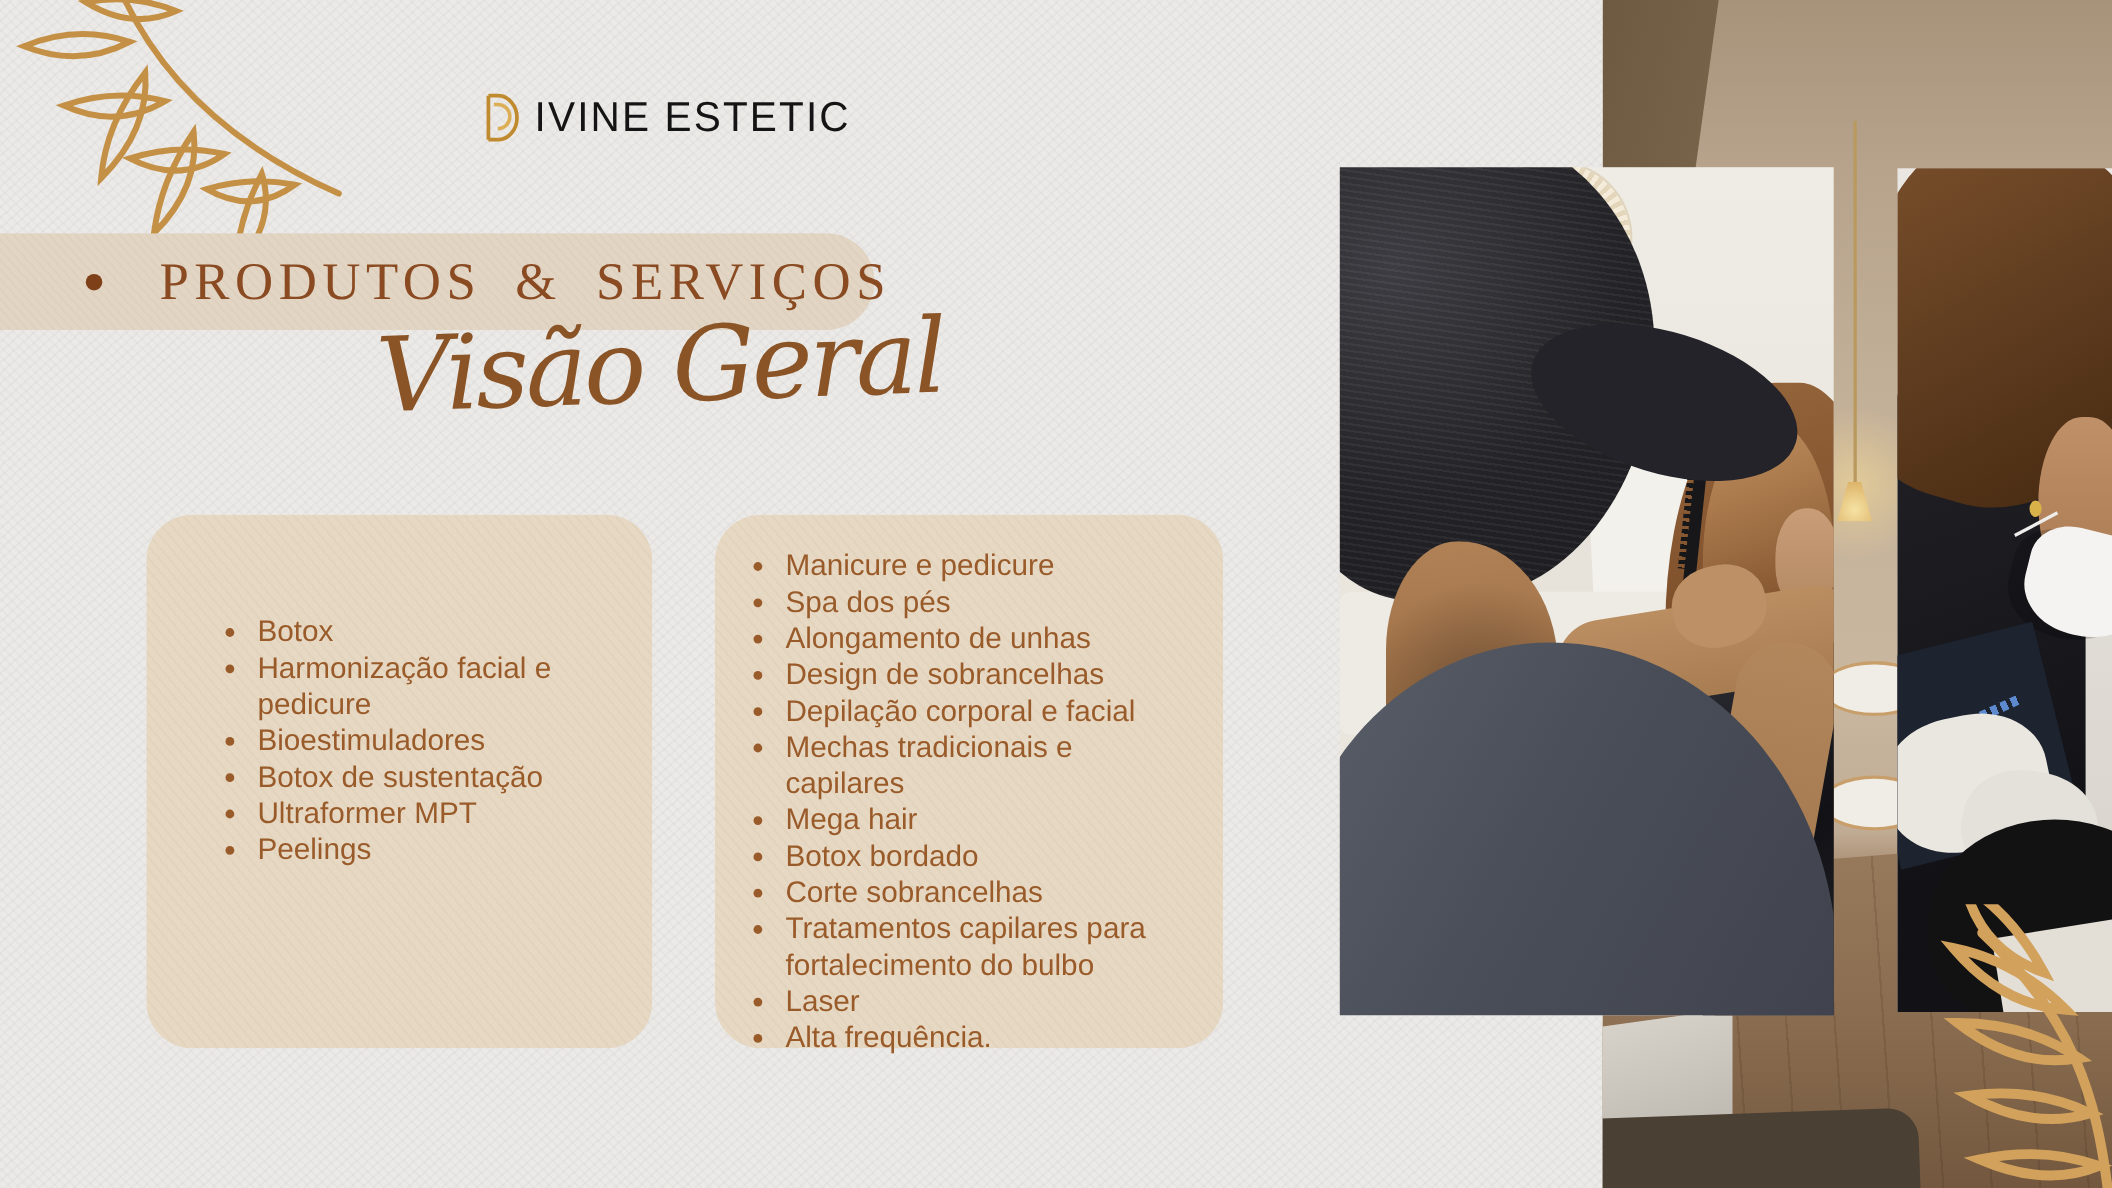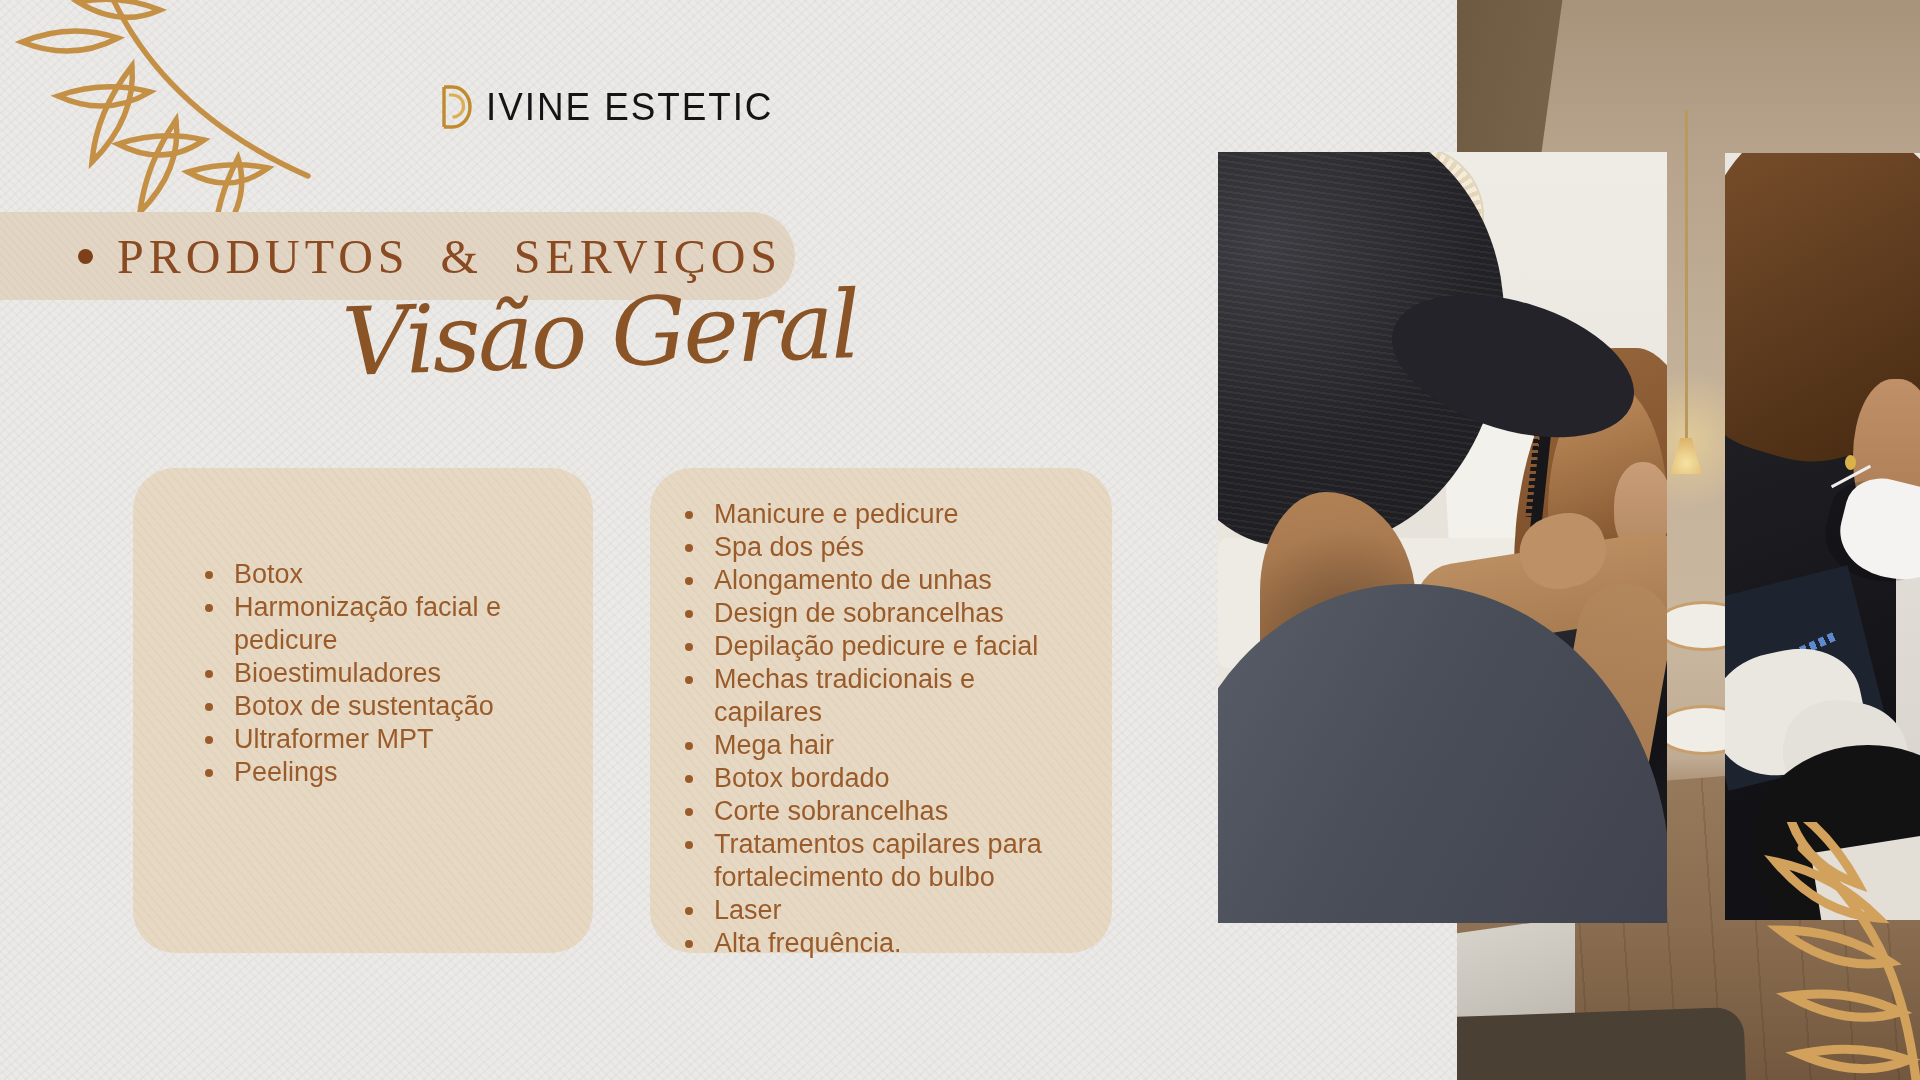--- a/index.html
+++ b/index.html
@@ -12,21 +12,21 @@
   .abs{position:absolute;}
 
   
   .logo{left:437px;top:84px;display:flex;align-items:center;gap:13px;}
   .logo-text{font-family:"Liberation Sans",sans-serif;font-size:38px;letter-spacing:2px;
     color:#141414;font-weight:400;transform:scaleX(.97);transform-origin:left center;}
 
   
   .banner{left:0;top:212px;width:795px;height:88px;background:#E2D5C3;
     border-radius:0 44px 44px 0;display:flex;align-items:center;
-    background-image:repeating-linear-gradient(48deg, rgba(150,130,110,.05) 0 2px, transparent 2px 6px);}
+    background-image:repeating-linear-gradient(48deg, rgba(150,130,110,.05) 0 2px, transparent 2px 6px);gap:28px;}
   .banner-dot{width:15px;height:15px;border-radius:50%;background:#7d4018;margin-left:78px;margin-right:24px;flex:none;}
   .banner-title{font-family:"Liberation Serif", serif;font-size:48px;letter-spacing:5px;
     word-spacing:14px;color:#8A4A22;white-space:nowrap;}
 
   
   .script-title{left:340px;top:282px;width:520px;text-align:center;
     font-family:"DejaVu Serif", serif;font-style:italic;font-size:94px;line-height:1.1;
     color:#8A5426;letter-spacing:-3px;transform:rotate(-2deg);}
 
   
@@ -246,21 +246,21 @@
       <li>Peelings</li>
     </ul>
   </div>
 
   <div class="abs card card-right">
     <ul class="svc-list">
       <li>Manicure e pedicure</li>
       <li>Spa dos pés</li>
       <li>Alongamento de unhas</li>
       <li>Design de sobrancelhas</li>
-      <li>Depilação pedicure e facial</li>
+      <li>Depilação corporal e facial</li>
       <li>Mechas tradicionais e capilares</li>
       <li>Mega hair</li>
       <li>Botox bordado</li>
       <li>Corte sobrancelhas</li>
       <li>Tratamentos capilares para fortalecimento do bulbo</li>
       <li>Laser</li>
       <li>Alta frequência.</li>
     </ul>
   </div>
 

